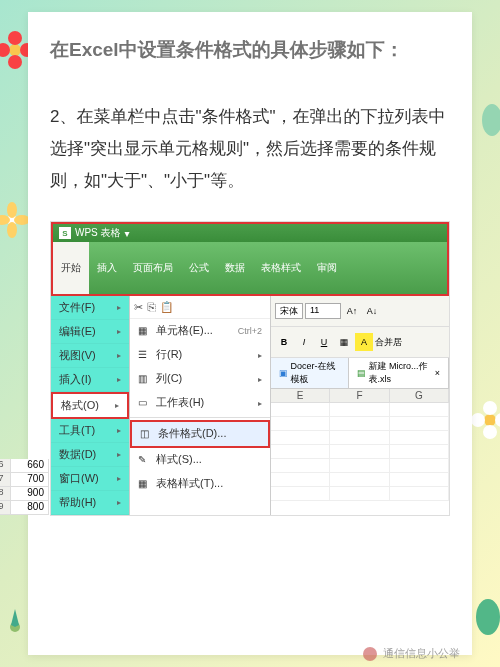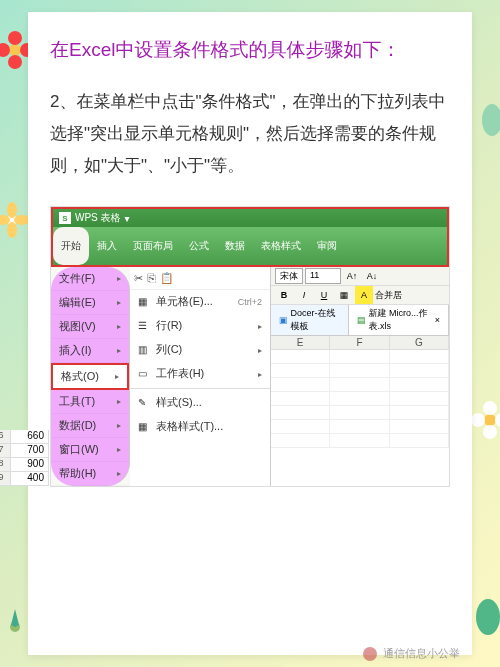--- a/index.html
+++ b/index.html
@@ -28,23 +28,23 @@
     left: 28px;
     right: 28px;
     bottom: 12px;
     background: #ffffff;
     padding: 24px 22px;
     box-sizing: border-box;
     box-shadow: 0 2px 8px rgba(0,0,0,0.08);
   }
   .title {
     font-size: 19px;
-    font-weight: normal;
-    color: #a21caf;
-    margin: 0 0 21px 0;
+    font-weight: bold;
+    color: #737373;
+    margin: 0 0 36px 0;
     line-height: 1.5;
   }
   .step {
     font-size: 17px;
     color: #333;
     line-height: 1.9;
     margin: 0 0 24px 0;
   }
   .screenshot-container {
     margin-top: 10px;
@@ -76,36 +76,34 @@
   }
   .ribbon-tabs {
     background: linear-gradient(#6dbf6d, #4a9d4a);
     display: flex;
     font-size: 10px;
     color: #fff;
     border: 2px solid #d33;
     border-top: none;
   }
   .ribbon-tab {
-    padding: 12px 8px;
-    border-radius: 10px;
+    padding: 19px 8px;
   }
   .ribbon-tab.active {
     background: #f5f5f0;
     color: #333;
   }
   .main-area {
     display: flex;
     background: #f8f8f5;
   }
   .menu-col {
     width: 78px;
-    background: #f0abfc;
+    background: #5eead4;
     border-right: 1px solid #ccc;
-    border-radius: 23px;
   }
   .menu-item {
     padding: 4px 8px;
     font-size: 11px;
     color: #333;
     border-bottom: 1px solid rgba(0,0,0,0.03);
     display: flex;
     align-items: center;
     justify-content: space-between;
   }
@@ -157,21 +155,21 @@
   }
   .sheet-col {
     flex: 1;
     background: #fff;
     position: relative;
   }
   .font-toolbar {
     display: flex;
     align-items: center;
     gap: 2px;
-    padding: 0 4px;
+    padding: 6px 4px;
     border-bottom: 1px solid #ddd;
     font-size: 9px;
     background: #f5f5f0;
   }
   .font-select {
     border: 1px solid #aaa;
     padding: 1px 4px;
     background: #fff;
     font-size: 9px;
     height: 16px;
@@ -378,21 +376,21 @@
             <div class="data-row">
                 <div class="row-hdr">7</div>
                 <div class="cell">700</div>
               </div>
             <div class="data-row">
                 <div class="row-hdr">8</div>
                 <div class="cell">900</div>
               </div>
             <div class="data-row">
                 <div class="row-hdr">9</div>
-                <div class="cell">400</div>
+                <div class="cell">800</div>
               </div>
           </div>
         </div>
       </div>
 
       <div class="submenu-col">
         <div class="toolbar-row">
           <span>✂</span>
           <span>⎘</span>
           <span>📋</span>
@@ -407,20 +405,23 @@
         </div>
         <div class="submenu-item">
           <span><span class="icon">▥</span><span>列(C)</span></span>
           <span class="menu-arrow">▸</span>
         </div>
         <div class="submenu-item">
           <span><span class="icon">▭</span><span>工作表(H)</span></span>
           <span class="menu-arrow">▸</span>
         </div>
         <div class="submenu-sep"></div>
+        <div class="submenu-item highlighted">
+          <span><span class="icon">◫</span><span>条件格式(D)...</span></span>
+        </div>
         <div class="submenu-item">
           <span><span class="icon">✎</span><span>样式(S)...</span></span>
         </div>
         <div class="submenu-item">
           <span><span class="icon">▦</span><span>表格样式(T)...</span></span>
         </div>
       </div>
 
       <div class="sheet-col">
         <div class="font-toolbar">

